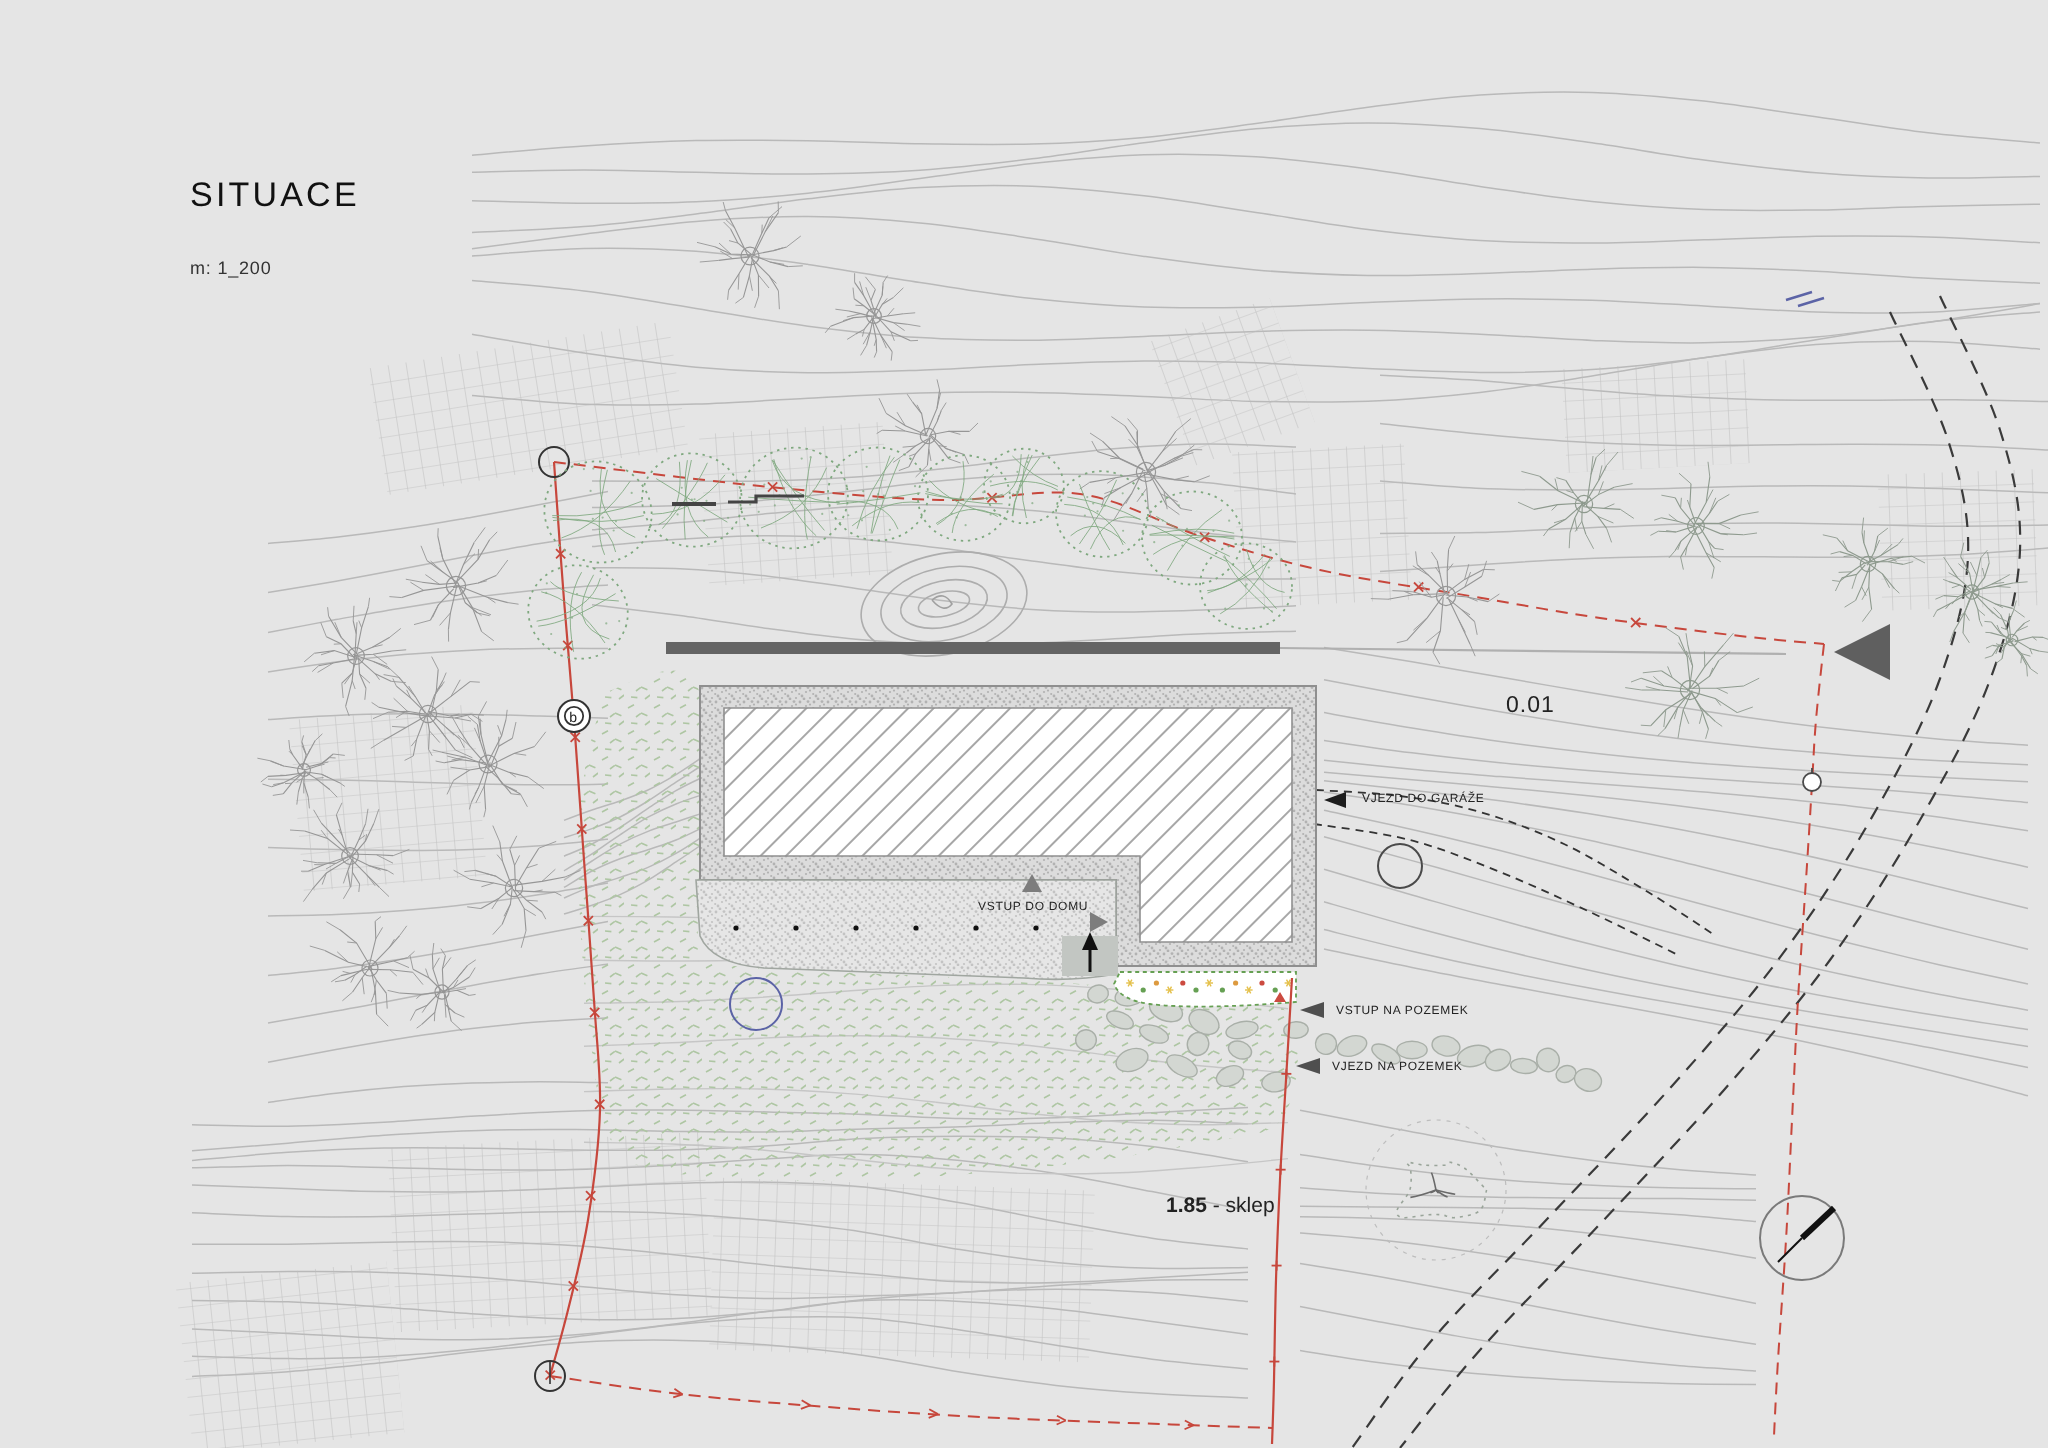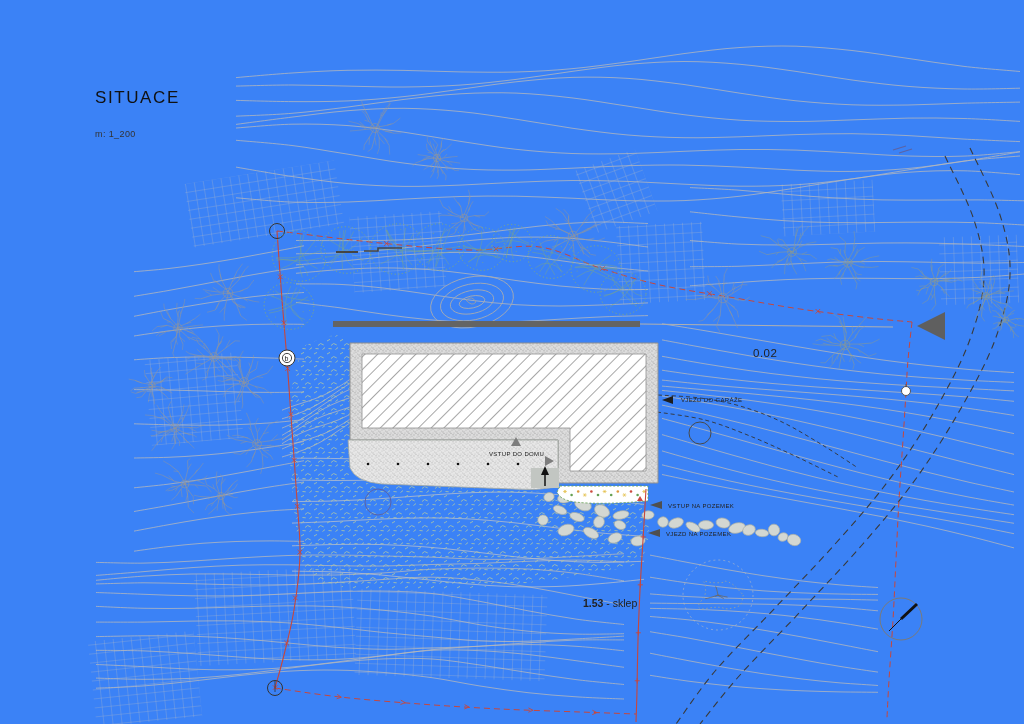--- a/index.html
+++ b/index.html
@@ -1,16 +1,16 @@
 <!DOCTYPE html>
 <html><head>
 <meta charset="utf-8">
 <style>
   html,body{margin:0;padding:0;background:#fff;}
-  .plan{position:relative;width:1024px;height:724px;background:#3b82f6;overflow:hidden;
+  .plan{position:relative;width:1024px;height:724px;background:#e5e5e5;overflow:hidden;
         font-family:"Liberation Sans",sans-serif;}
   svg{position:absolute;left:0;top:0;}
   .lbl{position:absolute;color:#2a2a2a;white-space:nowrap;}
   .title{font-size:17px;letter-spacing:1.6px;color:#111;}
   .scale{font-size:9px;letter-spacing:.4px;color:#333;}
   .ann{font-size:6px;letter-spacing:.35px;color:#222;}
   .area{font-size:11.5px;color:#222;letter-spacing:.5px;}
   .cellar{font-size:10.5px;color:#222;}
   .cellar b{font-weight:bold;}
   .tri{position:absolute;width:0;height:0;}
@@ -1331,16 +1331,16 @@
   <div class="tri tri-up-gray" style="left:511px;top:437px;"></div>
   <div class="lbl ann" style="left:489px;top:451px;">VSTUP DO DOMU</div>
   <div class="tri tri-right-gray" style="left:545px;top:456px;"></div>
 
   <div class="tri tri-left-gray" style="left:650px;top:501px;"></div>
   <div class="lbl ann" style="left:668px;top:503px;">VSTUP NA POZEMEK</div>
 
   <div class="tri tri-left-gray" style="left:648px;top:529px;"></div>
   <div class="lbl ann" style="left:666px;top:531px;">VJEZD NA POZEMEK</div>
 
-  <div class="lbl area" style="left:753px;top:347px;">0.02</div>
+  <div class="lbl area" style="left:753px;top:347px;">0.01</div>
 
-  <div class="lbl cellar" style="left:583px;top:597px;"><b>1.53</b><span> - sklep</span></div>
+  <div class="lbl cellar" style="left:583px;top:597px;"><b>1.85</b><span> - sklep</span></div>
 </div>
 
 </body></html>

